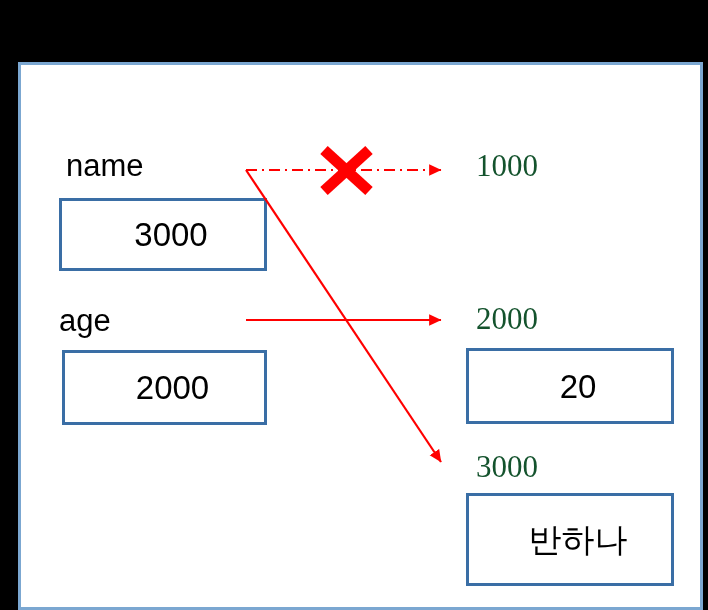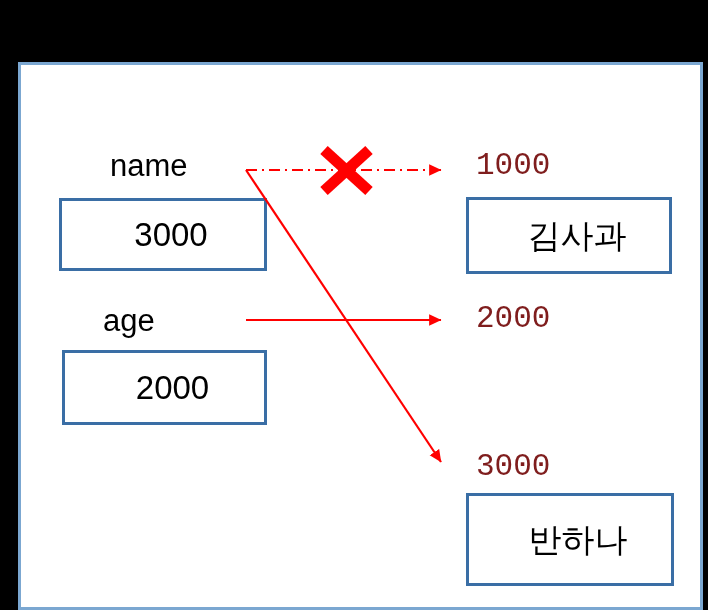--- a/index.html
+++ b/index.html
@@ -35,30 +35,29 @@
     box-sizing: border-box;
   }
 
   .var-label {
     position: absolute;
     font-size: 31px;
     line-height: 1;
     color: #000000;
     white-space: nowrap;
     font-family: "Liberation Sans", "DejaVu Sans", sans-serif;
-    margin-left: 44px;
   }
 
   .addr-label {
     position: absolute;
     font-size: 31px;
     line-height: 1;
-    color: #7f1d1d;
+    color: #14532d;
     white-space: nowrap;
-    font-family: Liberation Mono, monospace;
+    font-family: Liberation Serif, serif;
   }
 
   .cell {
     position: absolute;
     box-sizing: border-box;
     border: 3px solid #3a6ea5;
     background: #ffffff;
     display: flex;
     align-items: center;
     justify-content: center;
@@ -110,26 +109,26 @@
     </div>
 
     <div class="var-label" id="label-age">age</div>
 
     <div class="cell" id="cell-age">
       <span class="cell-text">2000</span>
     </div>
 
     <div class="addr-label" id="label-1000">1000</div>
 
-    <div class="cell" id="cell-1000">
-      <span class="cell-text">김사과</span>
-    </div>
 
     <div class="addr-label" id="label-2000">2000</div>
 
+    <div class="cell" id="cell-2000">
+      <span class="cell-text">20</span>
+    </div>
 
     <div class="addr-label" id="label-3000">3000</div>
 
     <div class="cell" id="cell-3000">
       <span class="cell-text">반하나</span>
     </div>
 
   </div>
 
   <svg id="arrows" viewBox="0 0 708 610" width="708" height="610">

